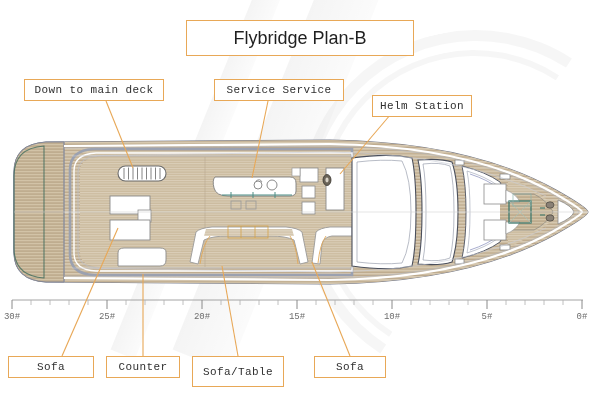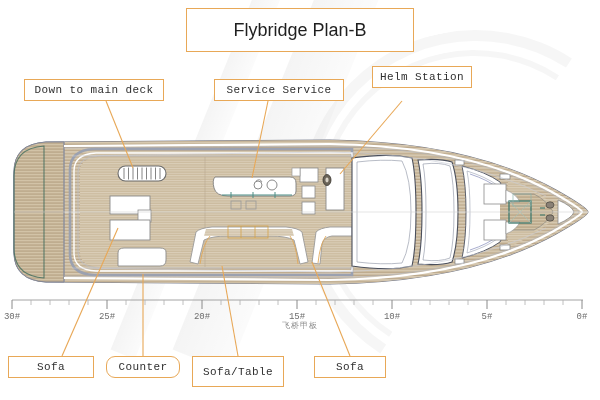--- a/index.html
+++ b/index.html
@@ -316,39 +316,38 @@
         <line x1="449" y1="8" x2="449" y2="13" stroke="#b0b0b0" stroke-width="0.8"></line>
         <line x1="468" y1="8" x2="468" y2="13" stroke="#b0b0b0" stroke-width="0.8"></line>
         <line x1="487" y1="8" x2="487" y2="17" stroke="#8a8a8a" stroke-width="1"></line>
         <line x1="506" y1="8" x2="506" y2="13" stroke="#b0b0b0" stroke-width="0.8"></line>
         <line x1="525" y1="8" x2="525" y2="13" stroke="#b0b0b0" stroke-width="0.8"></line>
         <line x1="544" y1="8" x2="544" y2="13" stroke="#b0b0b0" stroke-width="0.8"></line>
         <line x1="563" y1="8" x2="563" y2="13" stroke="#b0b0b0" stroke-width="0.8"></line>
         <line x1="582" y1="8" x2="582" y2="17" stroke="#8a8a8a" stroke-width="1"></line>
       </svg>
   <div class="rulerlbl" style="left: 12px; top: 20px;">30#</div><div class="rulerlbl" style="left: 107px; top: 20px;">25#</div><div class="rulerlbl" style="left: 202px; top: 20px;">20#</div><div class="rulerlbl" style="left: 297px; top: 20px;">15#</div><div class="rulerlbl" style="left: 392px; top: 20px;">10#</div><div class="rulerlbl" style="left: 487px; top: 20px;">5#</div><div class="rulerlbl" style="left: 582px; top: 20px;">0#</div></div>
-  <div id="deck-caption">飞桥甲板</div>
 
   <svg class="leaders">
     <g id="leader-group" stroke="#e8a857" stroke-width="1.1" fill="none">
         <line x1="106" y1="101" x2="133" y2="168"></line>
         <line x1="268" y1="101" x2="252" y2="178"></line>
         <line x1="402" y1="101" x2="340" y2="174"></line>
         <line x1="62" y1="356" x2="118" y2="228"></line>
         <line x1="143" y1="356" x2="143" y2="274"></line>
         <line x1="238" y1="356" x2="222" y2="266"></line>
         <line x1="350" y1="356" x2="312" y2="262"></line>
       </g>
   </svg>
 
-  <div class="title-box" id="title-box" style="left: 186px; top: 8px; width: 228px; height: 44px;">Flybridge Plan-B</div>
+  <div class="title-box" id="title-box" style="left: 186px; top: 20px; width: 228px; height: 36px;">Flybridge Plan-B</div>
 
   <div id="callout-layer">
       <div class="callout" style="left: 24px; top: 79px; width: 140px; height: 22px;">Down to main deck</div>
       <div class="callout" style="left: 214px; top: 79px; width: 130px; height: 22px;">Service Service</div>
-      <div class="callout" style="left: 372px; top: 66px; width: 100px; height: 22px;">Helm Station</div>
+      <div class="callout" style="left: 372px; top: 95px; width: 100px; height: 22px;">Helm Station</div>
       <div class="callout" style="left: 8px; top: 356px; width: 86px; height: 22px;">Sofa</div>
-      <div class="callout" style="left: 106px; top: 356px; width: 74px; height: 22px; border-radius: 9px;">Counter</div>
+      <div class="callout" style="left: 106px; top: 356px; width: 74px; height: 22px;">Counter</div>
       <div class="callout" style="left: 192px; top: 356px; width: 92px; height: 31px;">Sofa/Table</div>
       <div class="callout" style="left: 314px; top: 356px; width: 72px; height: 22px;">Sofa</div>
     </div>
 
 </div>
 
 </body></html>

